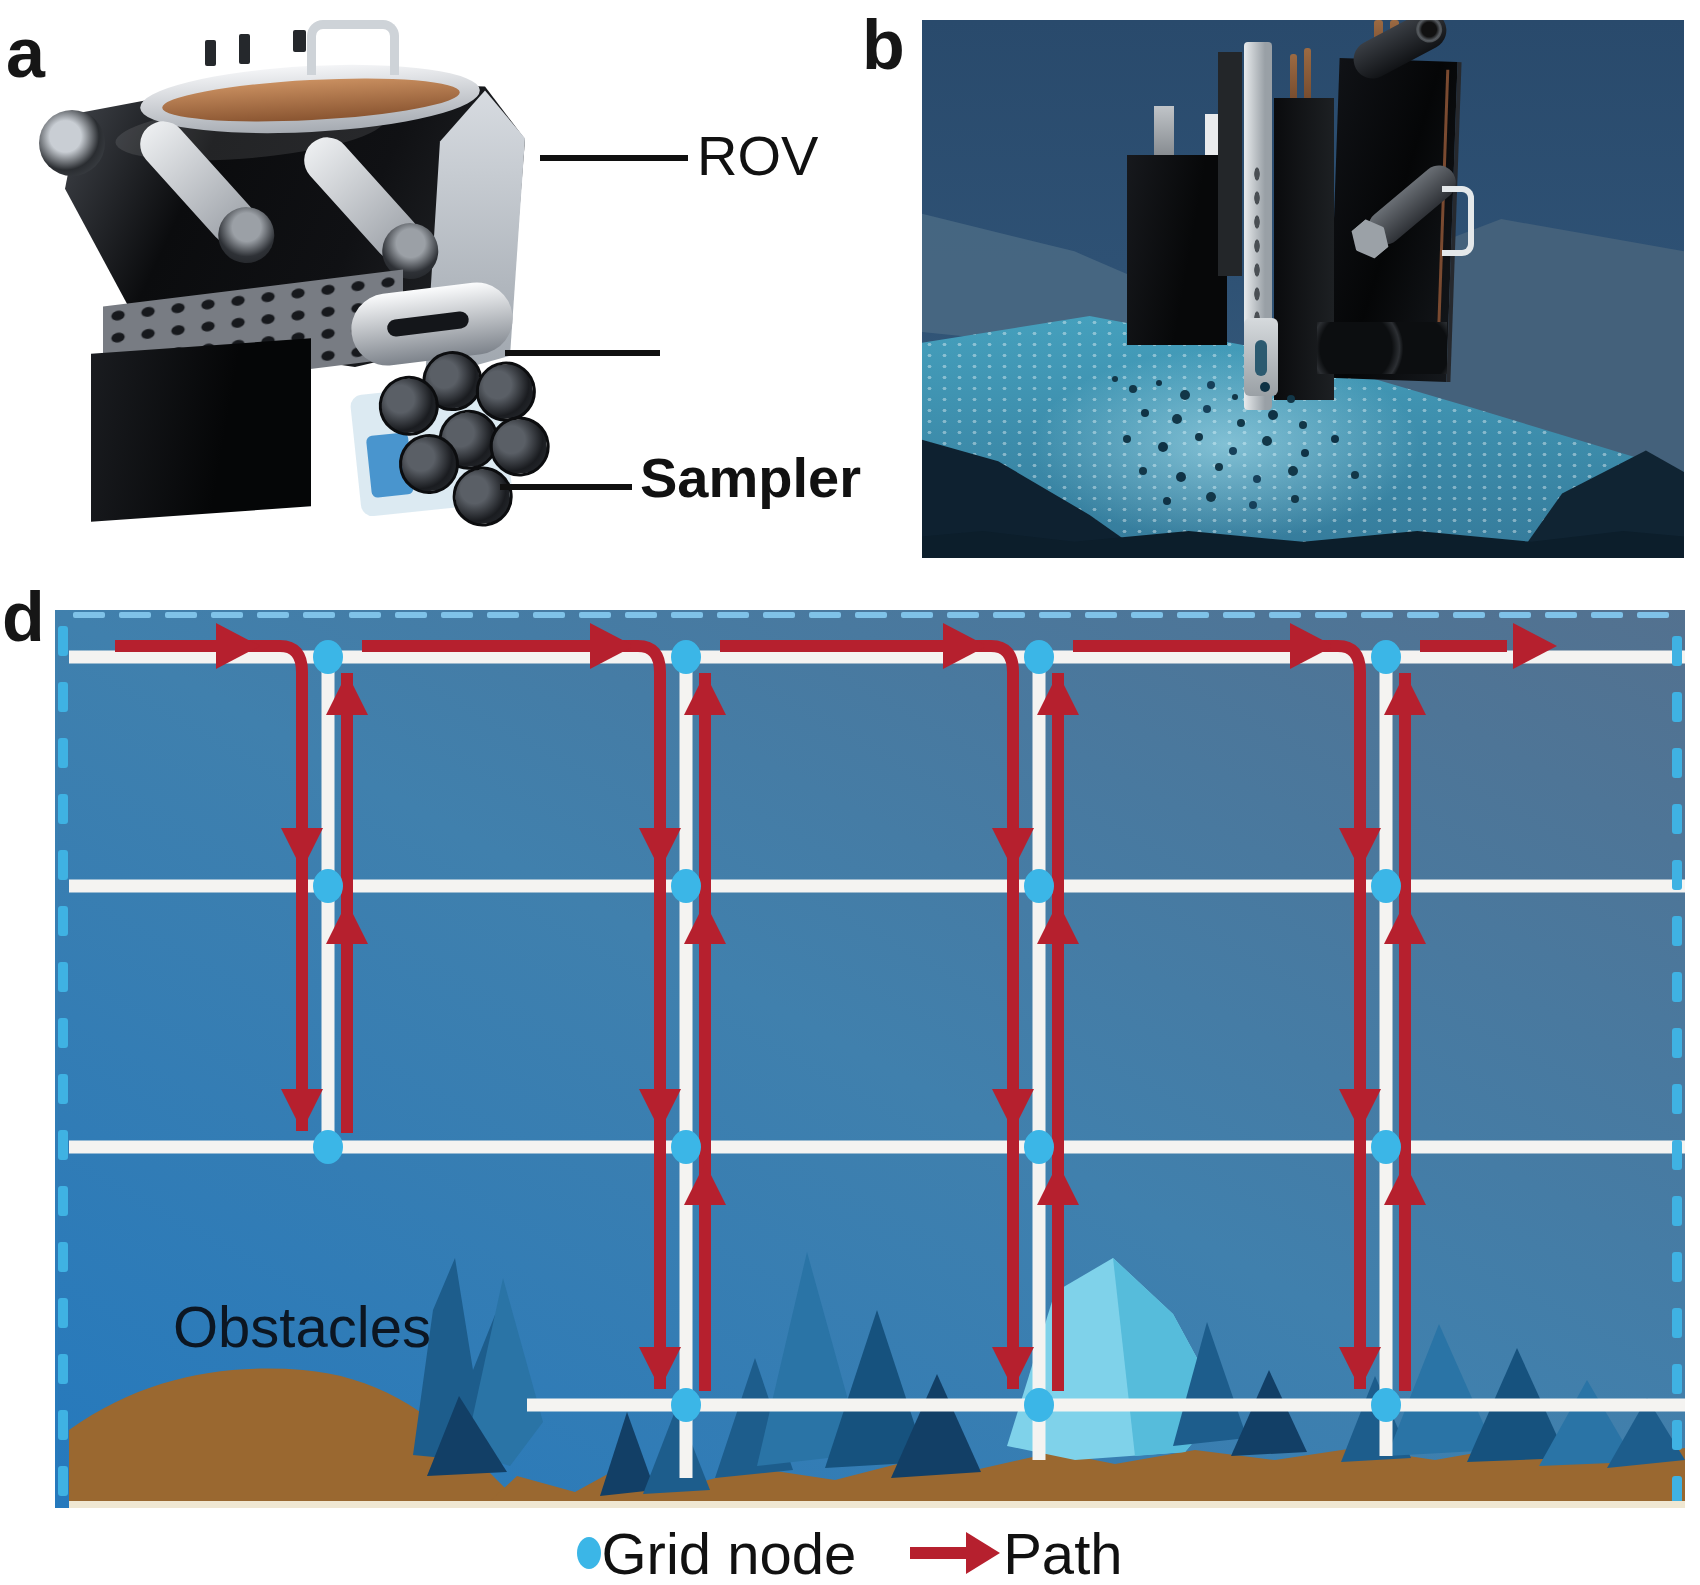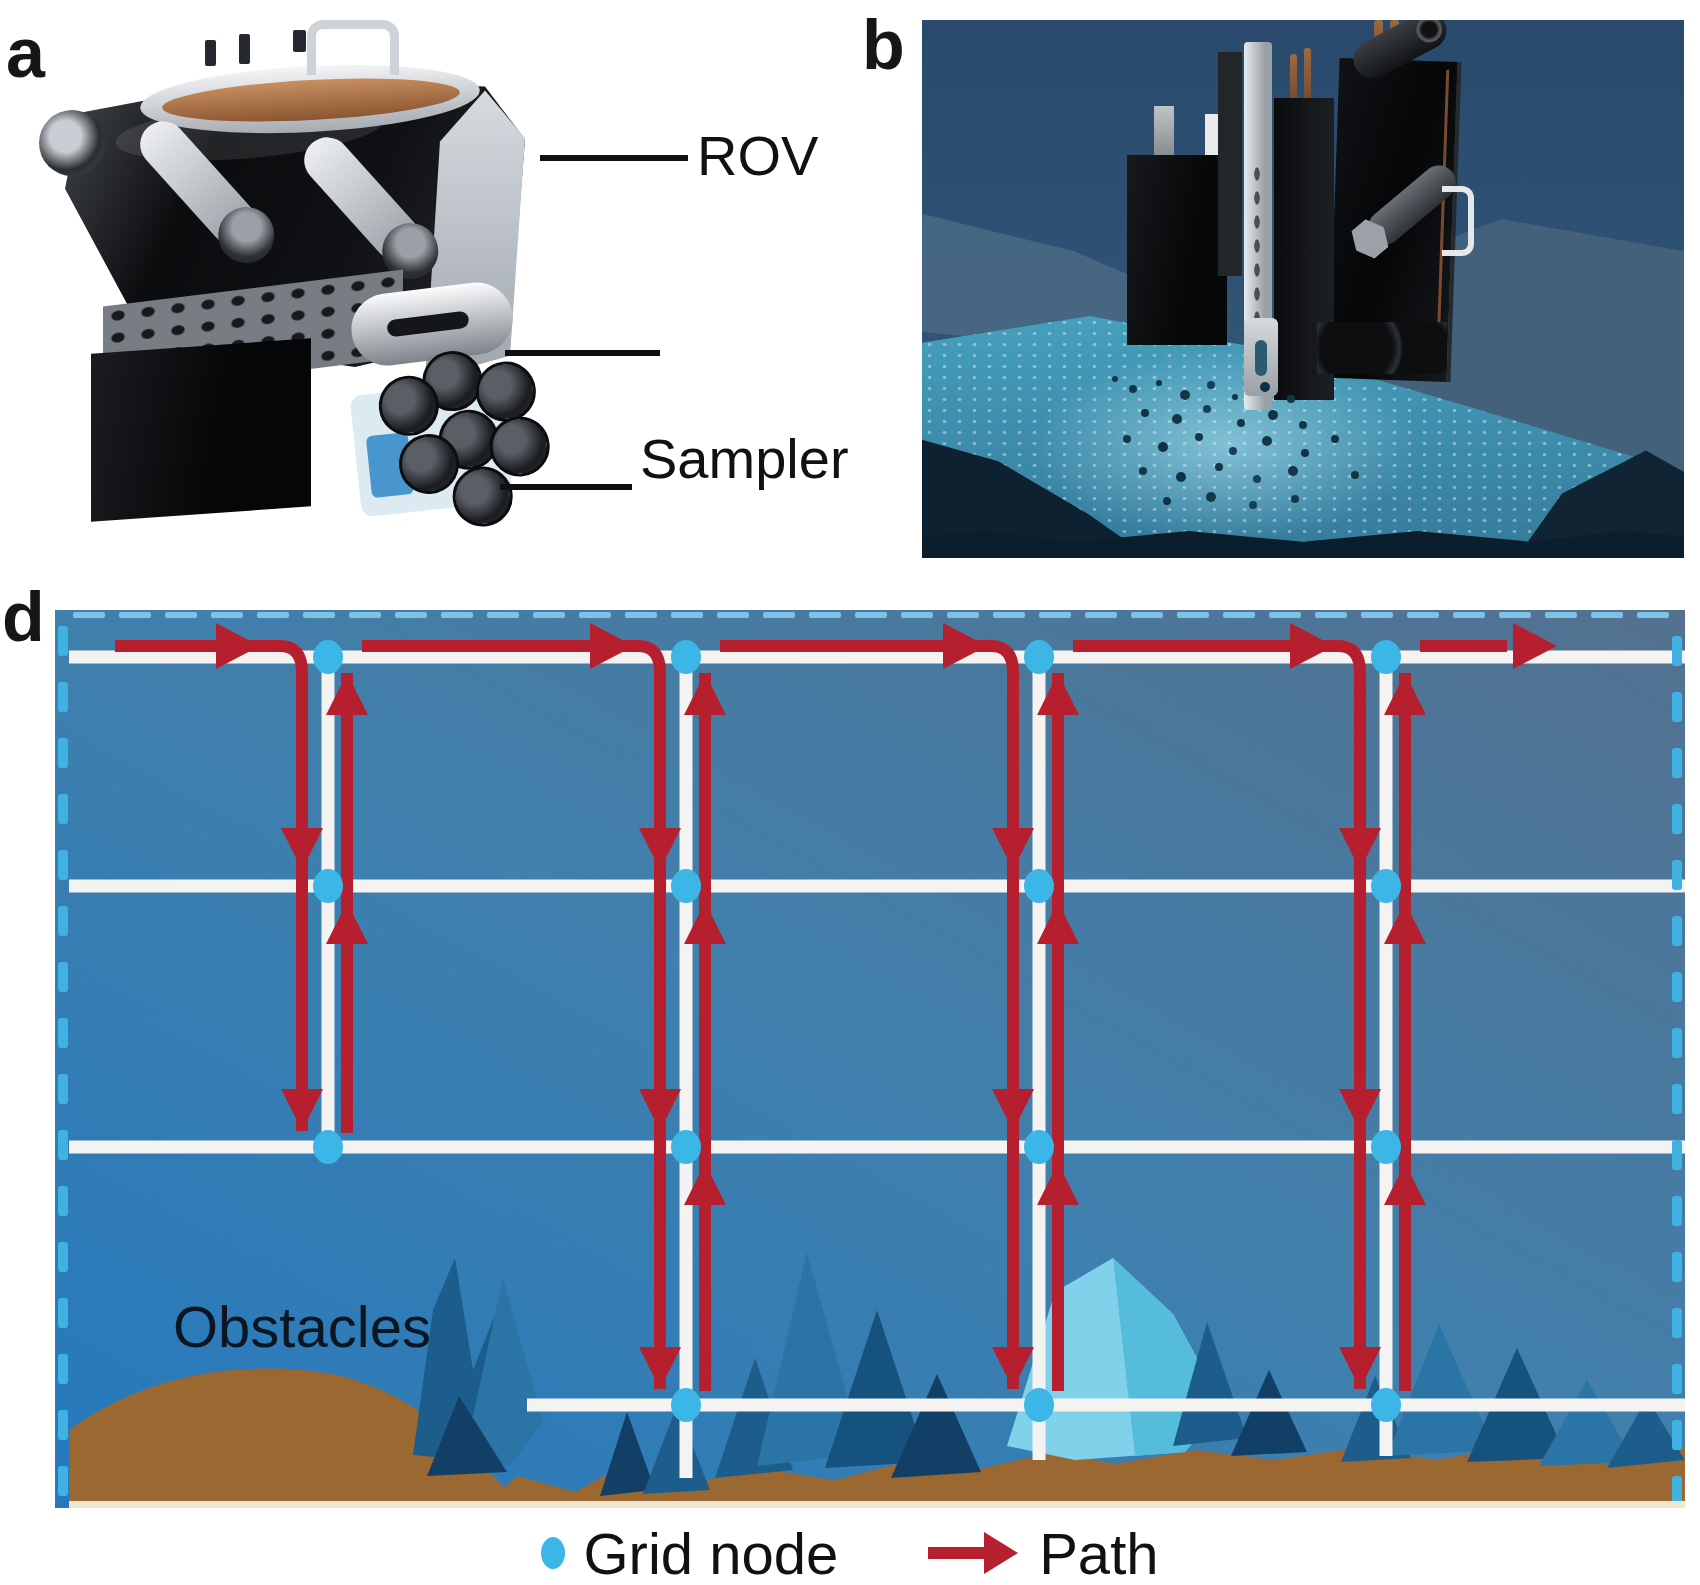--- a/index.html
+++ b/index.html
@@ -108,21 +108,21 @@
         118px 72px 0 1px #16405a,152px 62px 0 2px #123748,190px 74px 0 1px #0f3245,28px 92px 0 1px #123748,
         66px 98px 0 2px #0f3245,104px 88px 0 1px #123748,142px 100px 0 1px #16405a,178px 92px 0 2px #123748,
         52px 122px 0 1px #0f3245,96px 118px 0 2px #123748,138px 126px 0 1px #16405a,180px 120px 0 1px #123748,
         220px 60px 0 1px #0f3245,240px 96px 0 1px #123748;}
 
   
   #diagram-svg{position:absolute;left:55px;top:610px;}
 
   
   .legend{position:absolute;left:0;top:1522px;width:1700px;height:62px;display:flex;
-        align-items:center;justify-content:center;gap:18px;}
+        align-items:center;justify-content:center;}
   .legend-node{width:24px;height:32px;border-radius:50%;display:inline-block;}
   .legend-text{font-size:58px;color:#111;}
   .legend-gap{width:52px;}
 </style>
 </head>
 <body>
 
 <div class="figure">
 
   <div class="panel-label" style="left:6px;top:18px;">a</div>
@@ -155,21 +155,21 @@
       <span class="a-cap" style="left:142px;top:66px;"></span>
       <span class="a-cap" style="left:50px;top:74px;"></span>
       <span class="a-cap" style="left:100px;top:112px;"></span>
     </div>
   </div>
 
   <div class="leader-line" style="left:540px;top:155px;width:148px;"></div>
   <div class="ann-text" style="left:697px;top:125px;">ROV</div>
   <div class="leader-line" style="left:505px;top:350px;width:155px;"></div>
   <div class="leader-line" style="left:500px;top:484px;width:132px;"></div>
-  <div class="ann-text" style="left:640px;top:428px;">Sampler</div>
+  <div class="ann-text" style="left:640px;top:447px;font-weight:bold;">Sampler</div>
 
   <div class="panel-label" style="left:862px;top:10px;">b</div>
 
   <div class="panel-b">
     <div class="b-hill-right"></div>
     <div class="b-hill-left"></div>
     <div class="b-floor"></div>
     <div class="b-floor-tex"></div>
     <div class="b-floor-glow"></div>
     <div class="b-dark-bl"></div>

